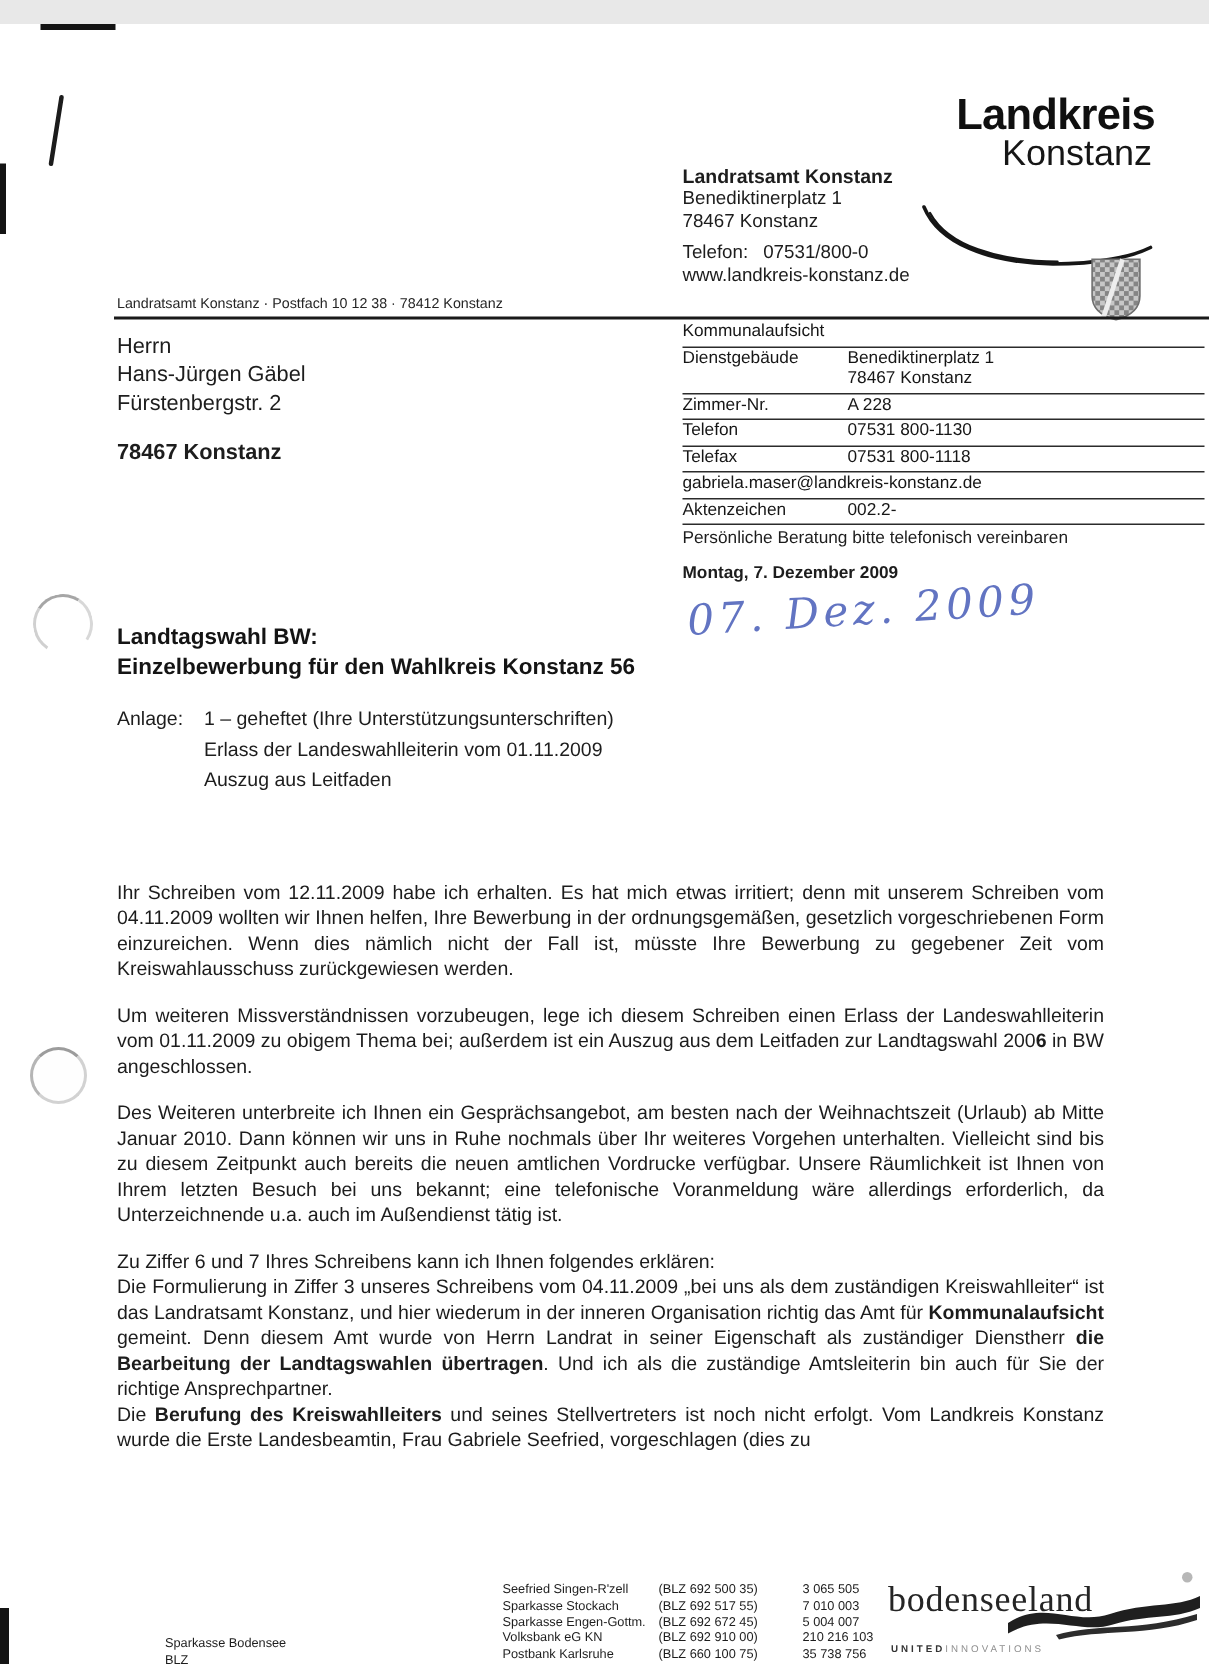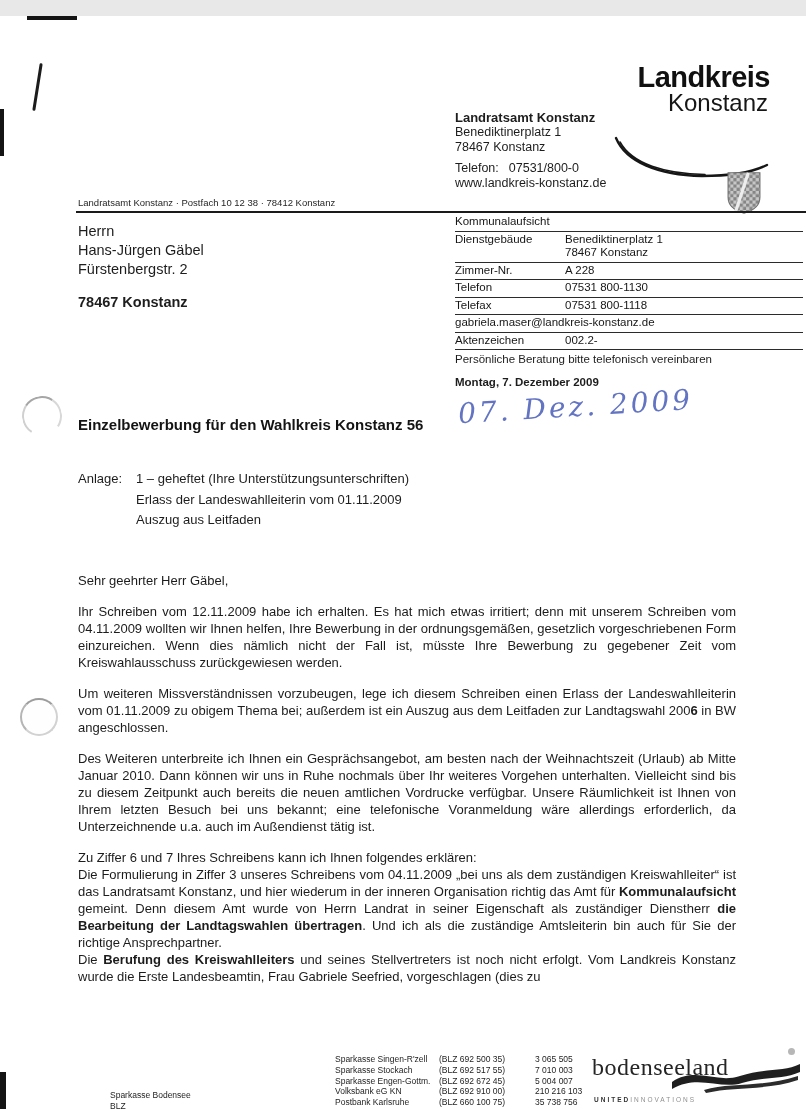--- a/index.html
+++ b/index.html
@@ -179,34 +179,34 @@
       <span class="ct-label">Aktenzeichen</span>
       <span class="ct-value">002.2-</span>
     </div>
   </div>
 
   <div class="consultation-note">Persönliche Beratung bitte telefonisch vereinbaren</div>
   <div class="letter-date">Montag, 7. Dezember 2009</div>
   <div class="handwritten-date">07. Dez. 2009</div>
 
   <div class="subject-block">
+    <div>Landtagswahl BW:</div>
     <div>Einzelbewerbung für den Wahlkreis Konstanz 56</div>
   </div>
 
   <div class="enclosures">
     <div class="enclosure-label">Anlage:</div>
     <div class="enclosure-items">
       <div>1 – geheftet (Ihre Unterstützungsunterschriften)</div>
       <div>Erlass der Landeswahlleiterin vom 01.11.2009</div>
       <div>Auszug aus Leitfaden</div>
     </div>
   </div>
 
   <div class="body-text">
-    <p class="salutation">Sehr geehrter Herr Gäbel,</p>
     <div>
         <p class="body-par"><span>Ihr Schreiben vom 12.11.2009 habe ich erhalten. Es hat mich etwas irritiert; denn mit unserem Schreiben vom 04.11.2009 wollten wir Ihnen helfen, Ihre Bewerbung in der ordnungsgemäßen, gesetzlich vorgeschriebenen Form einzureichen. Wenn dies nämlich nicht der Fall ist, müsste Ihre Bewerbung zu gegebener Zeit vom Kreiswahlausschuss zurückgewiesen werden.</span></p>
         <p class="body-par"><span>Um weiteren Missverständnissen vorzubeugen, lege ich diesem Schreiben einen Erlass der Landeswahlleiterin vom 01.11.2009 zu obigem Thema bei; außerdem ist ein Auszug aus dem Leitfaden zur Landtagswahl 200</span><span class="b">6</span><span> in BW angeschlossen.</span></p>
         <p class="body-par"><span>Des Weiteren unterbreite ich Ihnen ein Gesprächsangebot, am besten nach der Weihnachtszeit (Urlaub) ab Mitte Januar 2010.  Dann können wir uns in Ruhe nochmals über Ihr weiteres Vorgehen unterhalten. Vielleicht sind bis zu diesem Zeitpunkt auch bereits die neuen amtlichen Vordrucke verfügbar. Unsere Räumlichkeit ist Ihnen von Ihrem letzten Besuch bei uns bekannt; eine telefonische Voranmeldung wäre allerdings erforderlich, da Unterzeichnende u.a. auch im Außendienst tätig ist.</span></p>
         <p class="body-par"><span>Zu Ziffer 6 und 7 Ihres Schreibens kann ich Ihnen folgendes erklären:</span></p>
         <p class="body-par tight"><span>Die Formulierung in Ziffer 3 unseres Schreibens vom 04.11.2009 „bei uns als dem zuständigen Kreiswahlleiter“ ist das Landratsamt Konstanz, und hier wiederum in der inneren Organisation richtig das Amt für </span><span class="b">Kommunalaufsicht</span><span> gemeint. Denn diesem Amt wurde von Herrn Landrat in seiner Eigenschaft als zuständiger Dienstherr </span><span class="b">die Bearbeitung der Landtagswahlen übertragen</span><span>. Und ich als die zuständige Amtsleiterin bin auch für Sie der richtige Ansprechpartner.</span></p>
         <p class="body-par tight"><span>Die </span><span class="b">Berufung des Kreiswahlleiters</span><span> und seines Stellvertreters ist noch nicht erfolgt. Vom Landkreis Konstanz wurde die Erste Landesbeamtin, Frau Gabriele Seefried, vorgeschlagen (dies zu</span></p>
       </div>
   </div>
 
@@ -225,21 +225,21 @@
       <span>DE87 6905 0001 0000 0124 35</span>
     </div>
     <div class="fc1-row">
       <span class="lbl">Swift-Bic</span>
       <span>SOLA DES 1 KNZ</span>
     </div>
   </div>
 
   <div class="footer-col2">
     <div class="fc2-row">
-      <span class="nm">Sparkasse Singen-R'zell</span>
+      <span class="nm">Seefried Singen-R'zell</span>
       <span class="blz">(BLZ 692 500 35)</span>
       <span>3 065 505</span>
     </div>
     <div class="fc2-row">
       <span class="nm">Sparkasse Stockach</span>
       <span class="blz">(BLZ 692 517 55)</span>
       <span>7 010 003</span>
     </div>
     <div class="fc2-row">
       <span class="nm">Sparkasse Engen-Gottm.</span>

